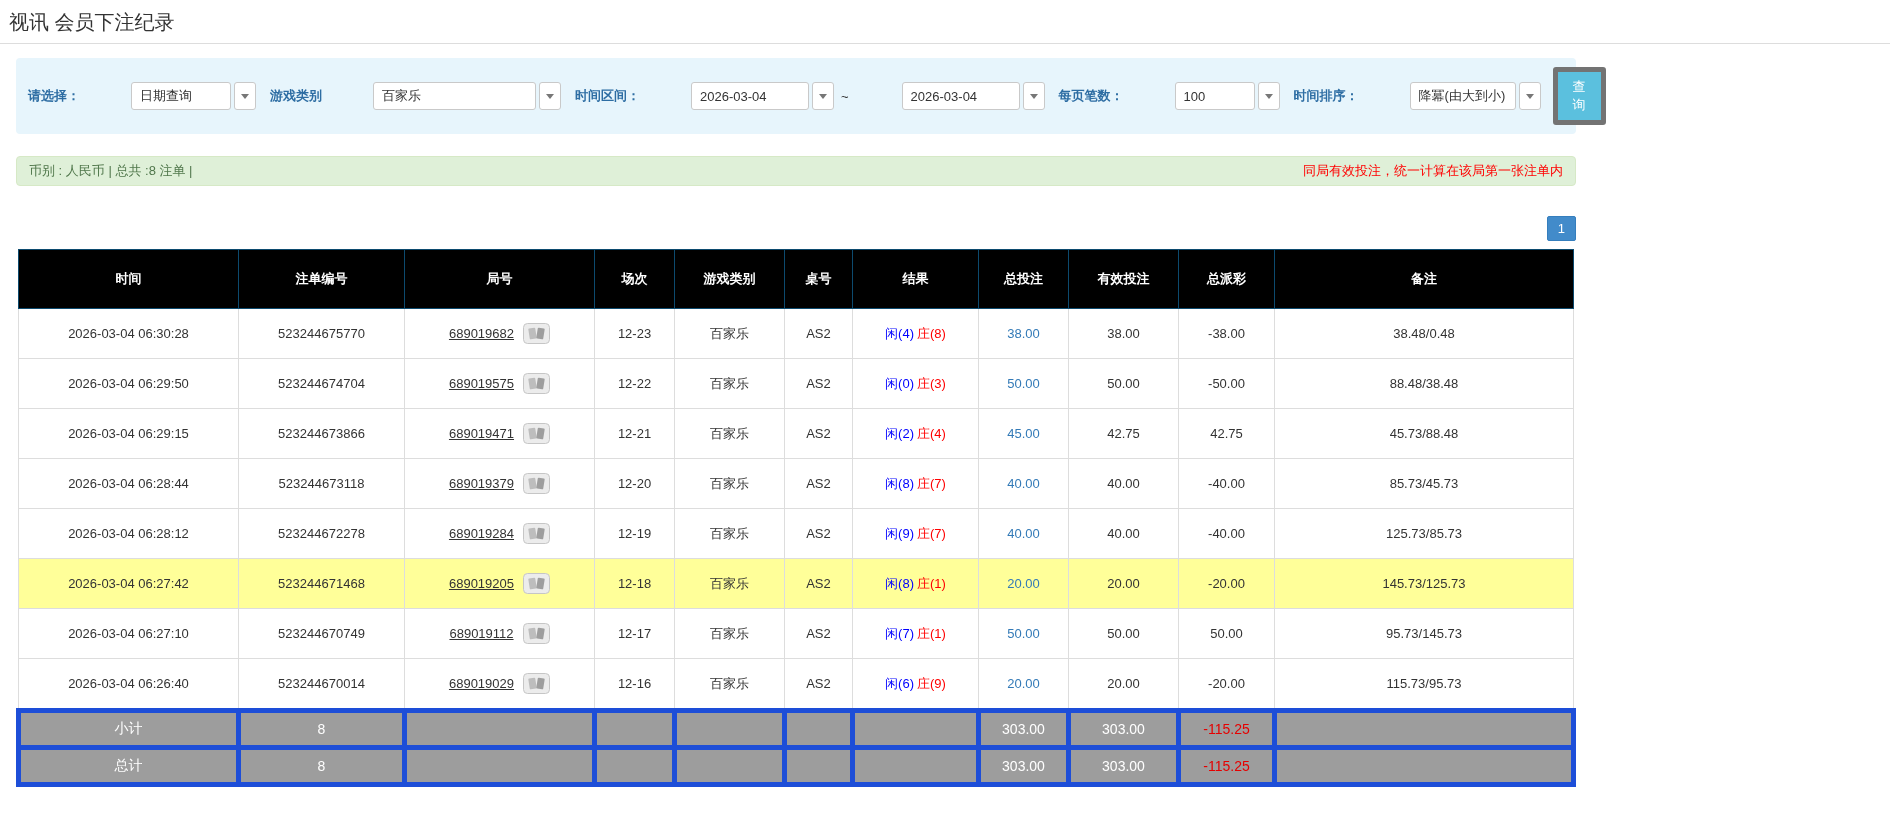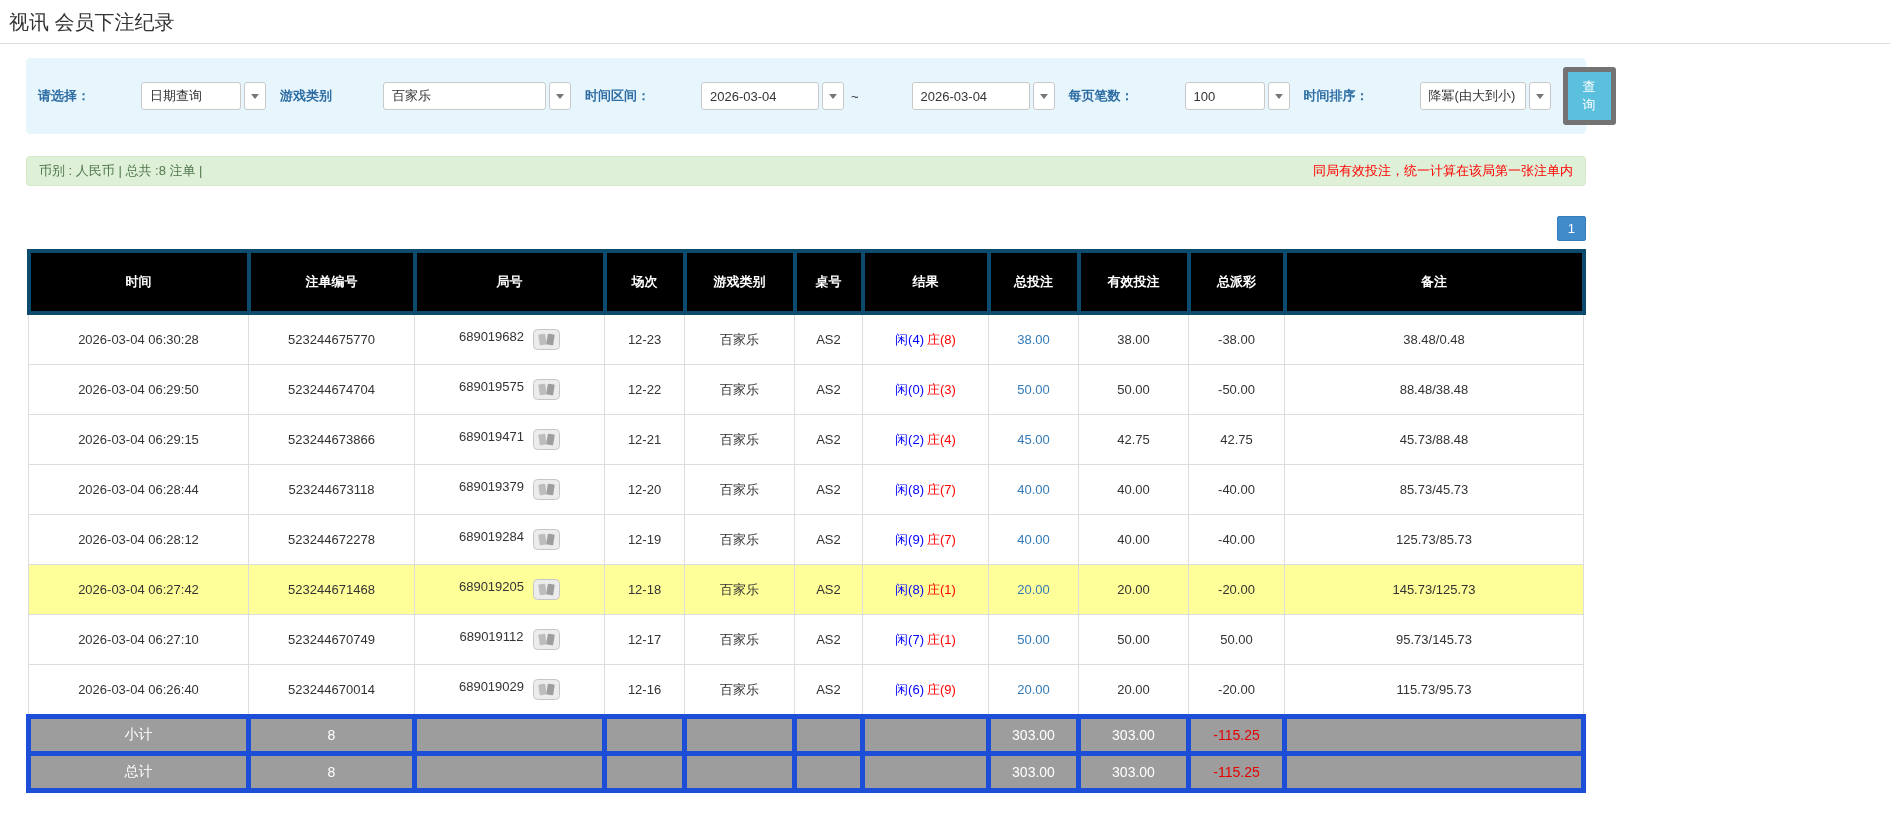--- a/index.html
+++ b/index.html
@@ -7,21 +7,21 @@
   body {
     width: 1890px; height: 820px; overflow: hidden;
     background: #fff; color: #333;
     font-family: "Liberation Sans", "DejaVu Sans", sans-serif;
   }
 
   
   .title-bar { padding: 9px 12px 7px 9px; border-bottom: 1px solid #ddd; }
   .page-title { margin: 0; font-size: 20px; font-weight: 400; color: #333; }
 
-  .content { width: 1560px; margin-left: 26px; }
+  .content { width: 1560px; margin-left: 16px; }
 
   
   .filter-bar {
     margin-top: 14px; background: #e7f5fc; border-radius: 4px;
     padding: 9px 10px; display: flex; align-items: center; font-size: 13px;
   }
   .flabel { color: #2d6da3; font-weight: bold; white-space: nowrap; margin: 0 5px 0 14px; }
   .flabel.first { margin-left: 2px; }
   .combo { display: inline-flex; align-items: center; padding-left: 46px; }
   .combo-input {
@@ -65,32 +65,32 @@
     border-radius: 2px;
   }
 
   
   .bet-table {
     width: 100%; margin-top: 8px; border-collapse: collapse;
     table-layout: fixed; font-size: 13px; text-align: center;
   }
   .bet-table thead th {
     background: #000; color: #fff; font-weight: bold;
-    padding: 20px 4px; border: 4px solid #0c4a6e;
+    padding: 20px 4px; border: 1px solid #0c4a6e;
   }
   .bet-table tbody td {
     background: #fff; color: #333; padding: 14px 4px;
     border: 1px solid #ddd; overflow: hidden; white-space: nowrap;
   }
   .bet-table tbody tr.hl td { background: #ffff99; }
   .player { color: #0000ff; }
   .banker { color: #ff0000; margin-left: 3px; }
   .bet-link { color: #337ab7; cursor: pointer; text-decoration: none; }
   .neg { color: #ff0000; }
-  .round-wrap { display: inline-flex; align-items: flex-start; gap: 9px; }
+  .round-wrap { display: inline-flex; align-items: center; gap: 9px; text-decoration: underline; }
   .replay-btn { display: inline-flex; cursor: pointer; line-height: 0; }
   .bet-table tfoot td {
     background: #9d9d9d; color: #fff; padding: 7px 4px;
     border: 5px solid #1d4ed8; font-size: 14px;
   }
   .bet-table tfoot td.neg { color: #e60000; }
 </style>
 </head>
 <body>
 

